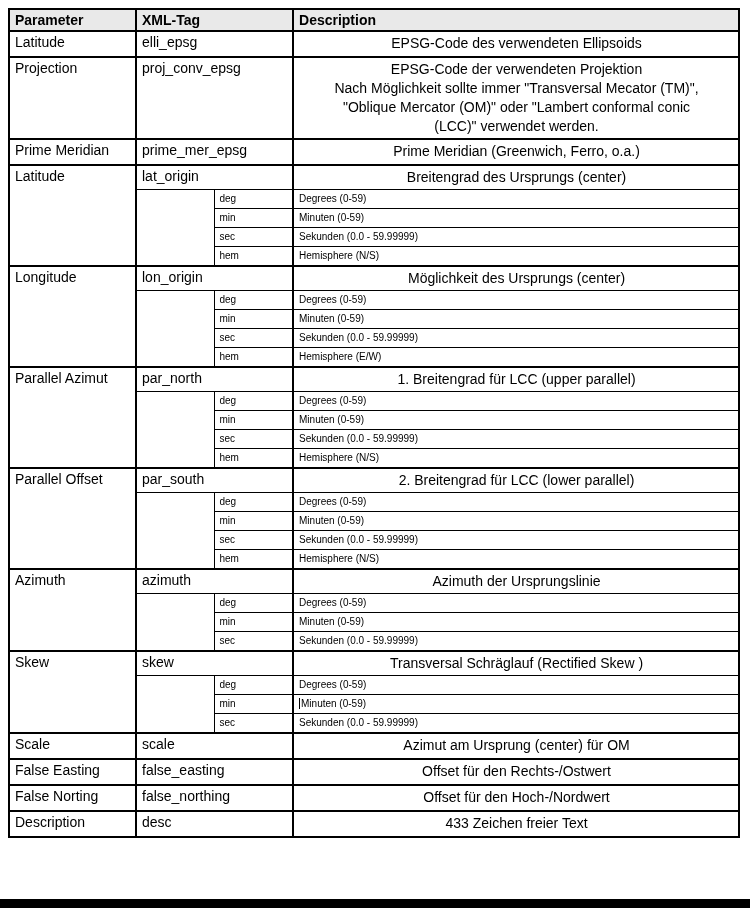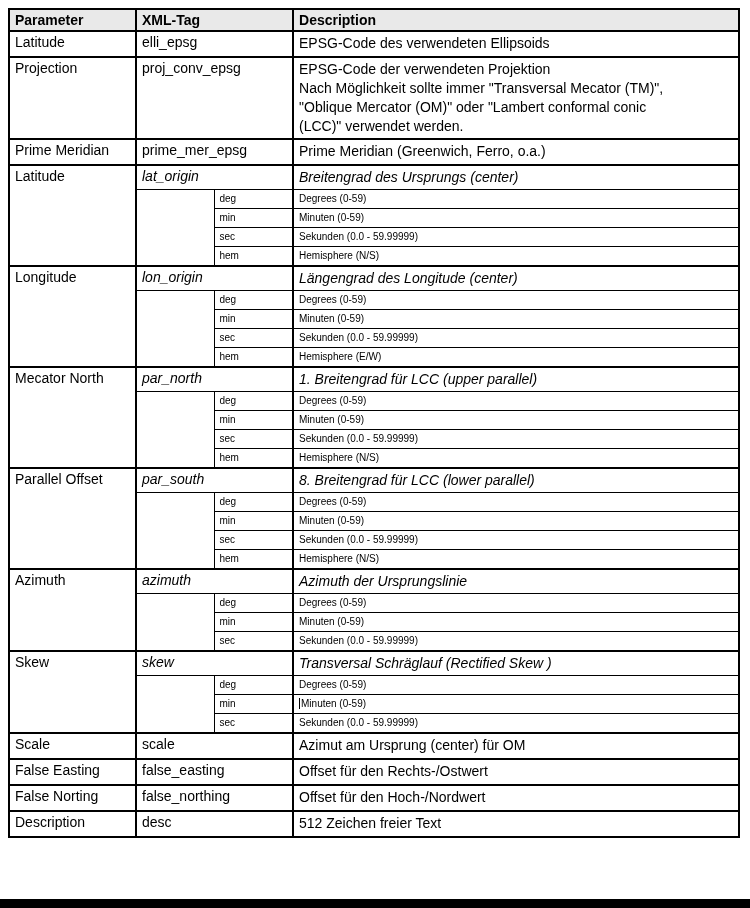--- a/index.html
+++ b/index.html
@@ -30,25 +30,25 @@
     background: #e9e9e9;
     font-weight: 700;
   }
   
   tr.r-head   { height: 22px; }
   tr.r-simple { height: 26px; }
   tr.r-tall   { height: 76px; }
   tr.r-main   { height: 25px; }
   tr.r-sub    { height: 19px; }
 
-  td.desc-cell { white-space: pre-line; line-height: 1.35; }
+  td.desc-cell { white-space: pre-line; line-height: 1.35; text-align: center; }
 
   
   tr.r-sub td { border-top-width: 1px; border-bottom-width: 1px; font-size: 10px; padding-top: 3px; }
-  td.above-sub { border-bottom-width: 1px; font-style: italic; }
+  td.above-sub { border-bottom-width: 1px; }
   td.spacer-cell { border-right-width: 1px; }
   td.sub-tag-cell { border-left-width: 1px; }
 
   
   .caret {
     display: inline-block;
     width: 1px; height: 11px;
     background: #000000;
     vertical-align: text-bottom;
     margin-right: 1px;
@@ -116,41 +116,41 @@
           <td class="sub-tag-cell">sec</td>
           <td><span>Sekunden (0.0 - 59.99999)</span></td>
         </tr>
         <tr class="r-sub">
           <td class="sub-tag-cell">hem</td>
           <td><span>Hemisphere (N/S)</span></td>
         </tr>
         <tr class="r-main">
           <td rowspan="5">Longitude</td>
           <td colspan="2" class="above-sub">lon_origin</td>
-          <td class="desc-cell above-sub">Längengrad des Longitude (center)</td>
+          <td class="desc-cell above-sub">Möglichkeit des Ursprungs (center)</td>
         </tr>
         <tr class="r-sub">
           <td class="spacer-cell" rowspan="4"></td>
           <td class="sub-tag-cell">deg</td>
           <td><span>Degrees (0-59)</span></td>
         </tr>
         <tr class="r-sub">
           <td class="sub-tag-cell">min</td>
           <td><span>Minuten (0-59)</span></td>
         </tr>
         <tr class="r-sub">
           <td class="sub-tag-cell">sec</td>
           <td><span>Sekunden (0.0 - 59.99999)</span></td>
         </tr>
         <tr class="r-sub">
           <td class="sub-tag-cell">hem</td>
           <td><span>Hemisphere (E/W)</span></td>
         </tr>
         <tr class="r-main">
-          <td rowspan="5">Mecator North</td>
+          <td rowspan="5">Parallel Azimut</td>
           <td colspan="2" class="above-sub">par_north</td>
           <td class="desc-cell above-sub">1. Breitengrad für LCC (upper parallel)</td>
         </tr>
         <tr class="r-sub">
           <td class="spacer-cell" rowspan="4"></td>
           <td class="sub-tag-cell">deg</td>
           <td><span>Degrees (0-59)</span></td>
         </tr>
         <tr class="r-sub">
           <td class="sub-tag-cell">min</td>
@@ -160,21 +160,21 @@
           <td class="sub-tag-cell">sec</td>
           <td><span>Sekunden (0.0 - 59.99999)</span></td>
         </tr>
         <tr class="r-sub">
           <td class="sub-tag-cell">hem</td>
           <td><span>Hemisphere (N/S)</span></td>
         </tr>
         <tr class="r-main">
           <td rowspan="5">Parallel Offset</td>
           <td colspan="2" class="above-sub">par_south</td>
-          <td class="desc-cell above-sub">8. Breitengrad für LCC (lower parallel)</td>
+          <td class="desc-cell above-sub">2. Breitengrad für LCC (lower parallel)</td>
         </tr>
         <tr class="r-sub">
           <td class="spacer-cell" rowspan="4"></td>
           <td class="sub-tag-cell">deg</td>
           <td><span>Degrees (0-59)</span></td>
         </tr>
         <tr class="r-sub">
           <td class="sub-tag-cell">min</td>
           <td><span>Minuten (0-59)</span></td>
         </tr>
@@ -233,19 +233,19 @@
           <td class="desc-cell">Offset für den Rechts-/Ostwert</td>
         </tr>
         <tr class="r-simple">
           <td>False Norting</td>
           <td colspan="2">false_northing</td>
           <td class="desc-cell">Offset für den Hoch-/Nordwert</td>
         </tr>
         <tr class="r-simple">
           <td>Description</td>
           <td colspan="2">desc</td>
-          <td class="desc-cell">512 Zeichen freier Text</td>
+          <td class="desc-cell">433 Zeichen freier Text</td>
         </tr>
       </tbody>
   </table>
 </div>
 
 <div class="bottom-bar"></div>
 
 </body></html>

